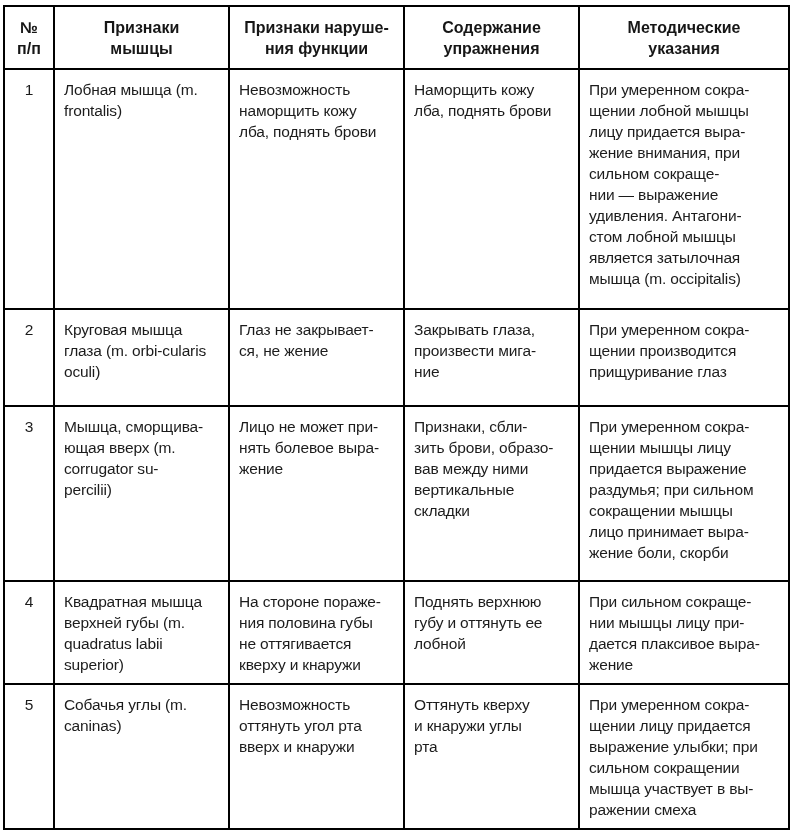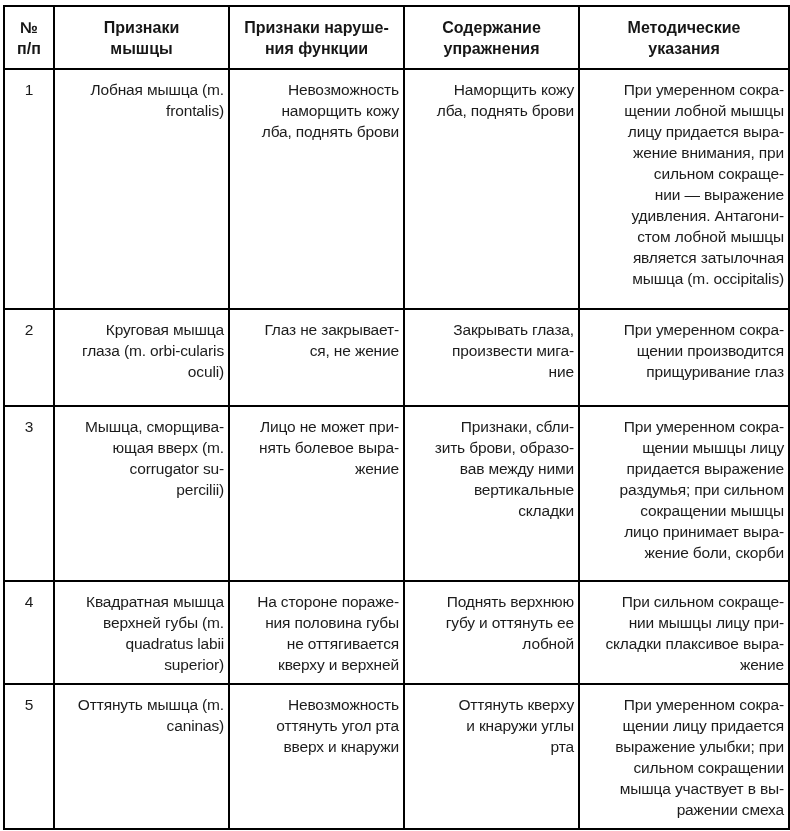--- a/index.html
+++ b/index.html
@@ -38,21 +38,20 @@
     padding: 4px 2px;
     color: #161616;
   }
   .muscles-table td {
     font-size: 15.5px;
     line-height: 21px;
     letter-spacing: -0.15px;
     white-space: pre;
     padding: 9px 4px 8px 9px;
     color: #1c1c1c;
-    text-align: right;
   }
   .muscles-table td.num {
     text-align: center;
     padding-left: 2px;
     padding-right: 2px;
   }
   tr.hdr { height: 63px; }
   tr.r1  { height: 240px; }
   tr.r2  { height: 97px; }
   tr.r3  { height: 175px; }
@@ -144,32 +143,32 @@
       </tr>
       <tr class="r4">
         <td class="num">4</td>
         <td>Квадратная мышца
 верхней губы (m.
 quadratus labii
 superior)</td>
         <td>На стороне пораже-
 ния половина губы
 не оттягивается
-кверху и верхней</td>
+кверху и кнаружи</td>
         <td>Поднять верхнюю
 губу и оттянуть ее
 лобной</td>
         <td>При сильном сокраще-
 нии мышцы лицу при-
-складки плаксивое выра-
+дается плаксивое выра-
 жение</td>
       </tr>
       <tr class="r5">
         <td class="num">5</td>
-        <td>Оттянуть мышца (m.
+        <td>Собачья углы (m.
 caninas)</td>
         <td>Невозможность
 оттянуть угол рта
 вверх и кнаружи</td>
         <td>Оттянуть кверху
 и кнаружи углы
 рта</td>
         <td>При умеренном сокра-
 щении лицу придается
 выражение улыбки; при

